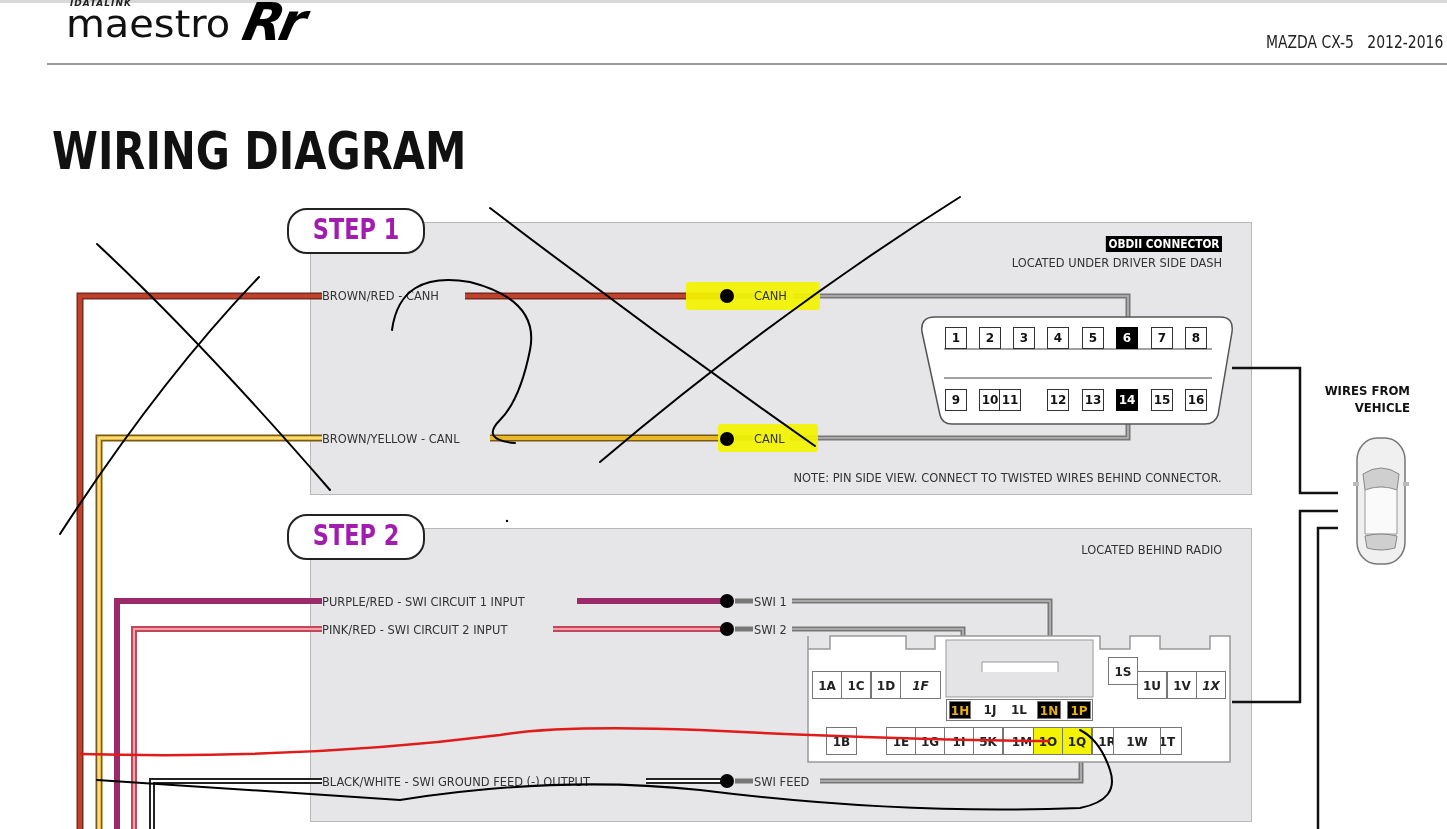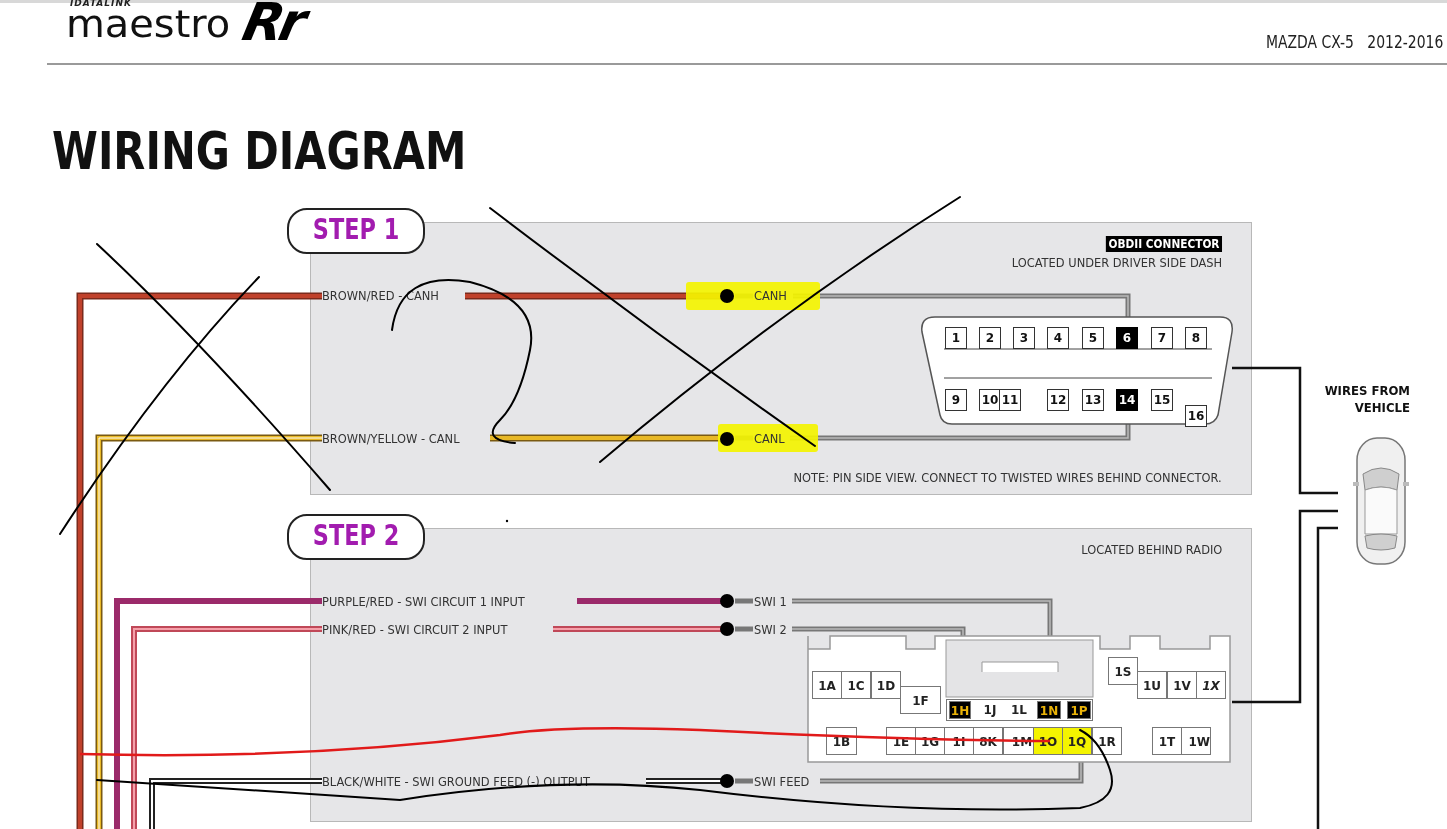--- a/index.html
+++ b/index.html
@@ -161,68 +161,68 @@
   <div class="pin" style="left:1151px; top:327px;">7</div>
   <div class="pin" style="left:1185px; top:327px;">8</div>
 
   <div class="pin" style="left:945px; top:389px;">9</div>
   <div class="pin" style="left:979px; top:389px;">10</div>
   <div class="pin" style="left:999px; top:389px;">11</div>
   <div class="pin" style="left:1047px; top:389px;">12</div>
   <div class="pin" style="left:1082px; top:389px;">13</div>
   <div class="pin on" style="left:1116px; top:389px;">14</div>
   <div class="pin" style="left:1151px; top:389px;">15</div>
-  <div class="pin" style="left:1185px; top:389px;margin-top:16px;">16</div>
+  <div class="pin" style="left:1185px; top:389px;">16</div>
 </div>
 
 <div class="label r" style="right:225px; top:543px;">LOCATED BEHIND RADIO</div>
 
 <div class="label" style="left:322px; top:595px;">PURPLE/RED  - SWI CIRCUIT 1 INPUT</div>
 <div class="dot" style="left:720px; top:594px;"></div>
 <div class="label" style="left:754px; top:595px;">SWI 1</div>
 
 <div class="label" style="left:322px; top:623px;">PINK/RED  - SWI CIRCUIT 2 INPUT</div>
 <div class="dot" style="left:720px; top:622px;"></div>
 <div class="label" style="left:754px; top:623px;">SWI 2</div>
 
 <div class="label" style="left:322px; top:775px;">BLACK/WHITE - SWI GROUND FEED (-) OUTPUT</div>
 <div class="dot" style="left:720px; top:774px;"></div>
 <div class="label" style="left:754px; top:775px;">SWI FEED</div>
 
 <div>
   <div class="rpin" style="left:812px; top:671px; width:30px;">1A</div>
   <div class="rpin" style="left:841px; top:671px; width:30px;">1C</div>
   <div class="rpin" style="left:871px; top:671px; width:30px;">1D</div>
-  <div class="rpin" style="left:900px; top:686px; width:41px;">1F</div>
+  <div class="rpin" style="left:900px; top:671px; width:41px;font-style:italic;">1F</div>
 
   <div class="rpin" style="left:1108px; top:657px; width:30px;">1S</div>
   <div class="rpin" style="left:1137px; top:671px; width:30px;">1U</div>
   <div class="rpin" style="left:1167px; top:671px; width:30px;">1V</div>
   <div class="rpin" style="left:1196px; top:671px; width:30px;font-style:italic;">1X</div>
 
   <div class="rpin sm" style="left:946px; top:699px; width:147px; background:#fff;"></div>
   <div class="rpin sm on" style="left:949px; top:701px; width:22px; height:18px; line-height:18px;">1H</div>
   <div class="rpin sm" style="left:977px; top:699px; width:26px; border:none; background:transparent;">1J</div>
   <div class="rpin sm" style="left:1006px; top:699px; width:26px; border:none; background:transparent;">1L</div>
   <div class="rpin sm on" style="left:1037px; top:701px; width:24px; height:18px; line-height:18px;">1N</div>
   <div class="rpin sm on" style="left:1067px; top:701px; width:24px; height:18px; line-height:18px;">1P</div>
 
   <div class="rpin" style="left:826px; top:727px; width:31px;">1B</div>
 
   <div class="rpin" style="left:886px; top:727px; width:30px;">1E</div>
   <div class="rpin" style="left:915px; top:727px; width:30px;">1G</div>
   <div class="rpin" style="left:944px; top:727px; width:30px;">1I</div>
-  <div class="rpin" style="left:973px; top:727px; width:30px;">8K</div>
+  <div class="rpin" style="left:973px; top:727px; width:30px;">5K</div>
   <div class="rpin" style="left:1003px; top:727px; width:38px;">1M</div>
   <div class="rpin hy" style="left:1033px; top:727px; width:30px;">1O</div>
   <div class="rpin hy" style="left:1062px; top:727px; width:30px;">1Q</div>
   <div class="rpin" style="left:1092px; top:727px; width:30px;">1R</div>
 
   <div class="rpin" style="left:1152px; top:727px; width:30px;">1T</div>
-  <div class="rpin" style="left:1181px; top:727px; width:30px;text-align:right;">1W</div>
+  <div class="rpin" style="left:1113px; top:727px; width:48px;">1W</div>
 </div>
 
 <div class="wires-title">
   <div>WIRES FROM</div>
   <div>VEHICLE</div>
 </div>
 <svg class="overlay" width="1447" height="829" style="pointer-events:none;">
   <g transform="translate(1357,438)">
     <rect x="0" y="0" width="48" height="126" rx="20" ry="22" fill="#f0f0f0" stroke="#777" stroke-width="1.5"></rect>
     <path d="M6 36 Q24 24 42 36 L40 52 Q24 46 8 52 Z" fill="#cfcfcf" stroke="#888" stroke-width="1"></path>

